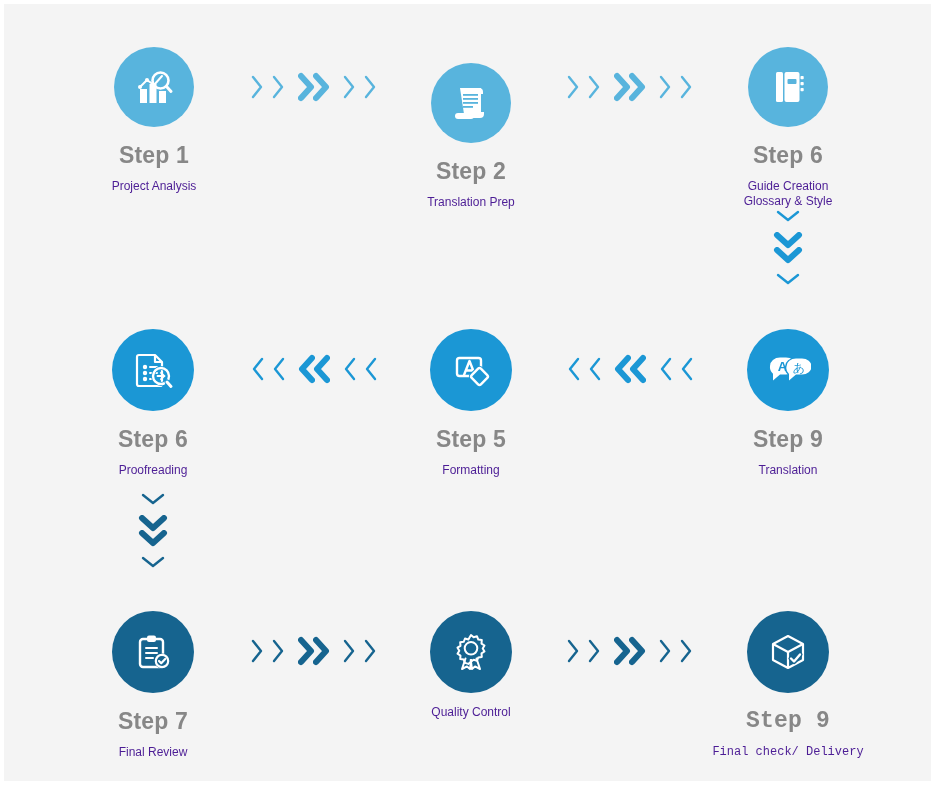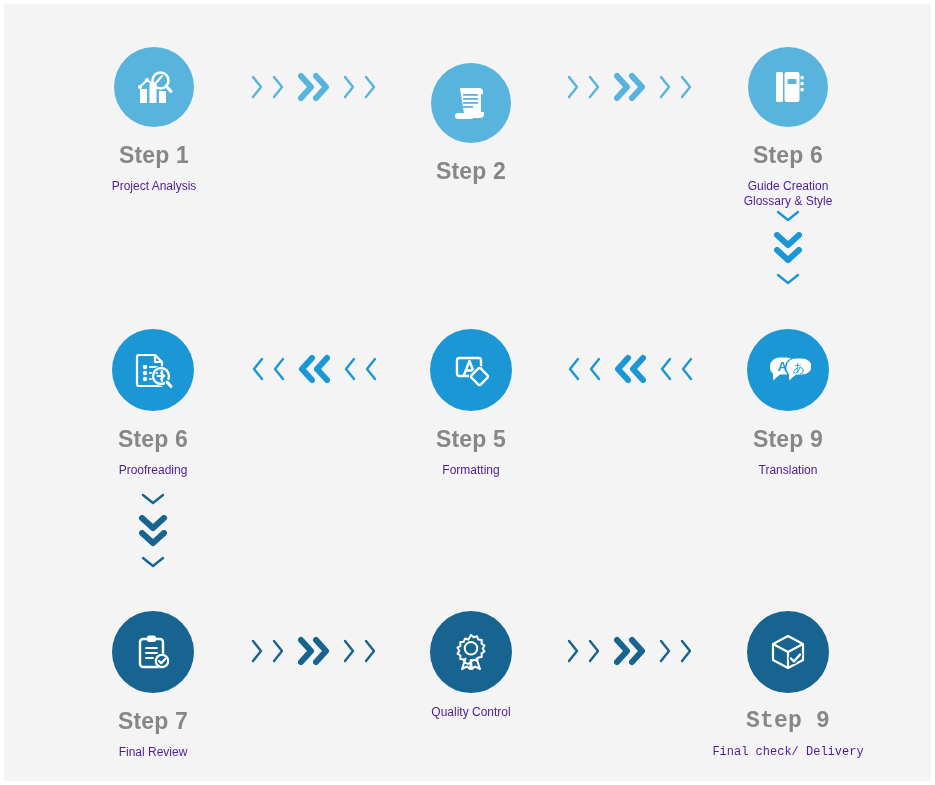--- a/index.html
+++ b/index.html
@@ -133,20 +133,21 @@
           <path d="M10 6 h21 v24 h3 v2 a4 4 0 0 1 -4 4 h-20 a4 4 0 0 0 4 -4 z" fill="#fff"></path>
           <rect x="13" y="12" width="15" height="1.8" fill="#58b4dd"></rect>
           <rect x="13" y="16" width="15" height="1.8" fill="#58b4dd"></rect>
           <rect x="13" y="20" width="15" height="1.8" fill="#58b4dd"></rect>
           <rect x="13" y="24" width="10" height="1.8" fill="#58b4dd"></rect>
           <path d="M8 31 h16 v3 a3 3 0 0 1 -3 3 h-13 a3 3 0 0 1 0 -6 z" fill="#fff"></path>
         </svg>
       </span>
     </div>
     <div class="step-title">Step 2</div>
+    <div class="step-sub">Translation Prep</div>
   </div>
 
   <div class="chev-row" style="left:556px; top:63px; width:140px;">
     <svg width="13" height="26" viewBox="0 0 13 26">
         <path d="M2 3 L10 13 L2 23" stroke="#58b4dd" stroke-width="2.4" fill="none" stroke-linecap="round" stroke-linejoin="round"></path>
       </svg>
     <span class="gap-s"></span>
     <svg width="13" height="26" viewBox="0 0 13 26">
         <path d="M2 3 L10 13 L2 23" stroke="#58b4dd" stroke-width="2.4" fill="none" stroke-linecap="round" stroke-linejoin="round"></path>
       </svg>

